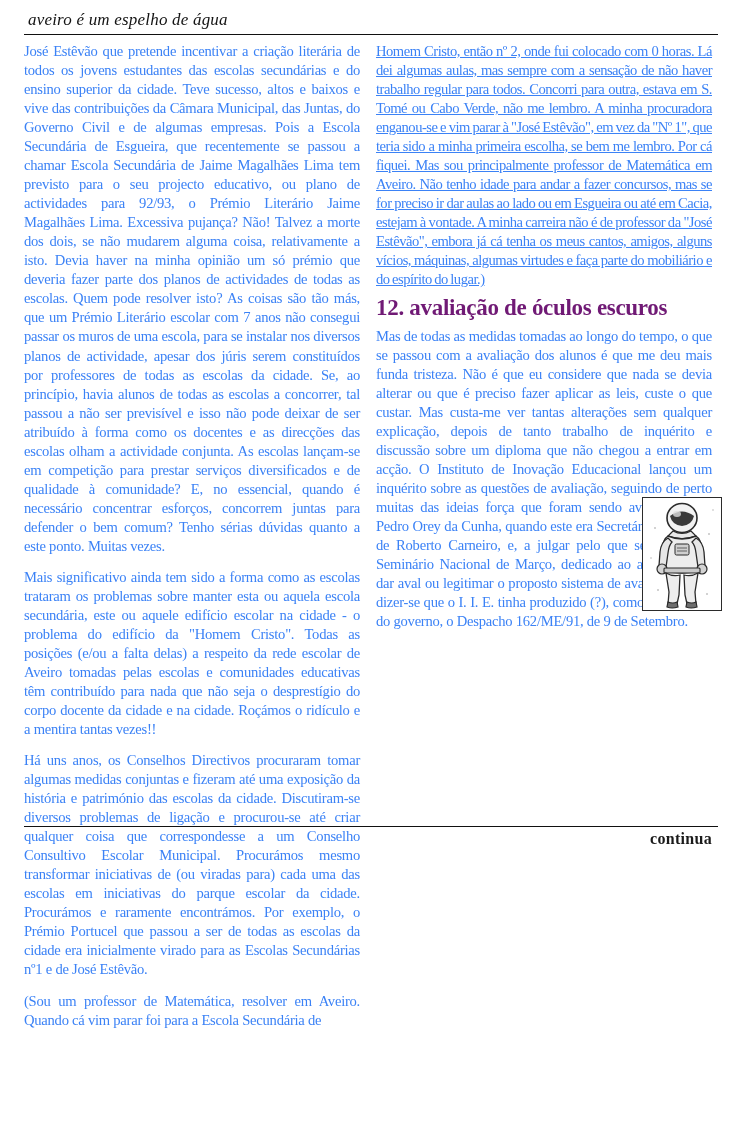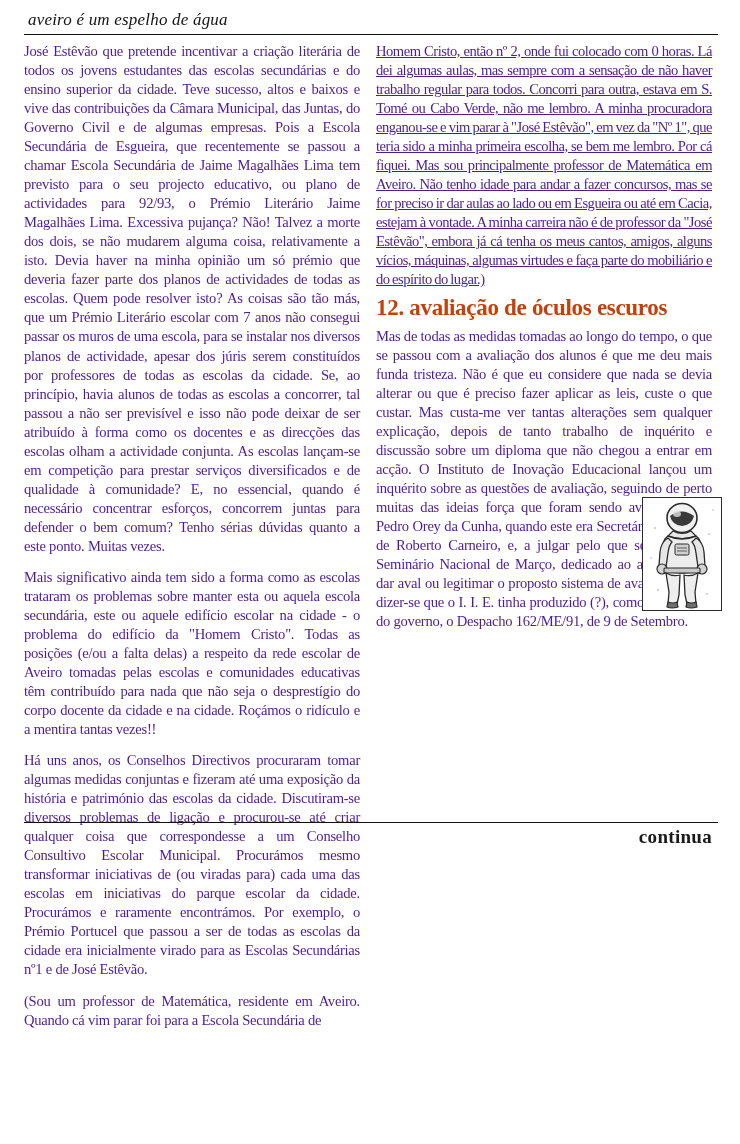--- a/index.html
+++ b/index.html
@@ -47,32 +47,32 @@
     width: 336px;
     position: relative;
   }
   .col p {
     margin: 0 0 0 0;
     font-size: 14.6px;
     line-height: 1.305;
     text-align: justify;
     text-justify: inter-word;
     hyphens: manual;
-    color: #4c1d95;
+    color: #3b82f6;
   }
   .col p + p { margin-top: 12px; }
   .col p.tight { letter-spacing: -0.25px; }
   .col p.tighter { letter-spacing: -0.5px; word-spacing: -0.7px; text-decoration: underline; }
 
   
   .section-heading {
     font-size: 23px;
     line-height: 1.05;
     margin: 7px 0 6px 0;
-    color: #c2410c;
+    color: #701a75;
     letter-spacing: -0.3px;
     white-space: nowrap;
   }
 
   
   .astro-wrap {
     position: absolute;
     right: -14px;
     top: 455px;
     width: 84px;
@@ -94,41 +94,41 @@
     left: 24px;
     right: 22px;
     bottom: 8px;
   }
   .rule-bottom {
     border-top: 1.4px solid #111;
     margin-bottom: 3px;
   }
   .continua {
     text-align: right;
-    font-size: 19px;
+    font-size: 16px;
     font-weight: bold;
     padding-right: 6px;
     letter-spacing: 0.3px;
   }
 </style>
 </head>
 <body>
 
 <div class="page">
 
   <div class="running-head">aveiro é um espelho de água</div>
   <div class="rule-top"></div>
 
   <div class="columns">
 
     <div class="col">
       <p class="tight">José Estêvão que pretende incentivar a criação literária de todos os jovens estudantes das escolas secundárias e do ensino superior da cidade. Teve sucesso, altos e baixos e vive das contribuições da Câmara Municipal, das Juntas, do Governo Civil e de algumas empresas. Pois a Escola Secundária de Esgueira, que recentemente se passou a chamar Escola Secundária de Jaime Magalhães Lima tem previsto para o seu projecto educativo, ou plano de actividades para 92/93, o Prémio Literário Jaime Magalhães Lima. Excessiva pujança? Não! Talvez a morte dos dois, se não mudarem alguma coisa, relativamente a isto. Devia haver na minha opinião um só prémio que deveria fazer parte dos planos de actividades de todas as escolas. Quem pode resolver isto? As coisas são tão más, que um Prémio Literário escolar com  7 anos não consegui passar os muros de uma escola, para se instalar nos diversos planos de actividade, apesar dos júris serem constituídos por professores de todas as escolas da cidade. Se, ao princípio, havia alunos de todas as escolas a concorrer, tal passou a não ser previsível e isso não pode deixar de ser atribuído à forma como os docentes e as direcções das escolas olham a actividade conjunta. As escolas lançam-se em competição para prestar serviços diversificados e de qualidade  à comunidade? E, no essencial, quando é necessário concentrar esforços, concorrem juntas para defender o bem comum? Tenho sérias dúvidas quanto a este ponto. Muitas vezes.</p>
       <p class="tight">Mais significativo ainda tem sido a forma como as escolas trataram os problemas sobre manter esta ou aquela escola secundária, este ou aquele edifício escolar na cidade - o problema do edifício da "Homem Cristo". Todas as posições (e/ou a falta delas) a respeito da rede escolar de Aveiro tomadas pelas escolas e comunidades educativas têm contribuído para nada que não seja o desprestígio do corpo docente da cidade e na cidade. Roçámos o ridículo e a mentira tantas vezes!!</p>
       <p class="tight">Há uns anos, os Conselhos Directivos procuraram tomar algumas medidas conjuntas e fizeram até uma exposição da história e património das escolas da cidade. Discutiram-se diversos problemas de ligação e procurou-se até criar qualquer coisa que correspondesse a um Conselho Consultivo Escolar Municipal. Procurámos mesmo transformar iniciativas de (ou viradas para) cada uma das escolas em iniciativas do parque escolar da cidade. Procurámos e raramente encontrámos. Por exemplo, o Prémio Portucel que passou a ser de todas as escolas da cidade era inicialmente virado para as Escolas Secundárias nº1 e de José Estêvão.</p>
-      <p class="tight">(Sou um professor de Matemática, residente em Aveiro. Quando cá vim parar foi para a Escola Secundária de</p>
+      <p class="tight">(Sou um professor de Matemática, resolver em Aveiro. Quando cá vim parar foi para a Escola Secundária de</p>
     </div>
 
     <div class="col">
       <p class="tighter">Homem Cristo, então nº 2, onde fui colocado com 0 horas. Lá dei algumas aulas, mas sempre com a sensação de não haver trabalho regular para todos. Concorri para outra, estava em S. Tomé ou Cabo Verde, não me lembro. A minha procuradora enganou-se e vim parar à "José Estêvão", em vez da "Nº 1", que teria sido a minha primeira escolha, se bem me lembro.  Por cá fiquei. Mas sou principalmente professor de Matemática em Aveiro. Não tenho idade para andar a fazer concursos, mas se for preciso ir dar aulas ao lado ou em Esgueira ou até em Cacia, estejam à vontade. A minha carreira não é de professor da "José Estêvão", embora já cá tenha os meus cantos, amigos, alguns vícios, máquinas, algumas virtudes e faça parte do mobiliário e do espírito do lugar.)</p>
 
       <h2 class="section-heading">12. avaliação de óculos escuros</h2>
 
       <p class="tight">Mas de todas as medidas tomadas ao longo do tempo, o que se passou com a avaliação dos alunos é que me deu mais funda tristeza. Não é que eu considere que nada se devia alterar ou que é preciso fazer aplicar as leis, custe o que custar. Mas custa-me ver tantas alterações sem qualquer explicação, depois de tanto trabalho de inquérito e discussão sobre um diploma que não chegou a entrar em acção. O Instituto de Inovação Educacional lançou um inquérito sobre as questões de avaliação, seguindo de perto muitas das ideias força que foram sendo avançadas por Pedro Orey da Cunha, quando este era Secretário de Estado de Roberto Carneiro, e, a julgar pelo que se passou no Seminário Nacional de Março, dedicado ao assunto, para dar aval ou legitimar o proposto sistema de avaliação, pode dizer-se  que o I. I. E. tinha produzido (?), como encomenda do governo, o Despacho 162/ME/91, de 9 de Setembro.</p>
 
       <div class="astro-wrap">

